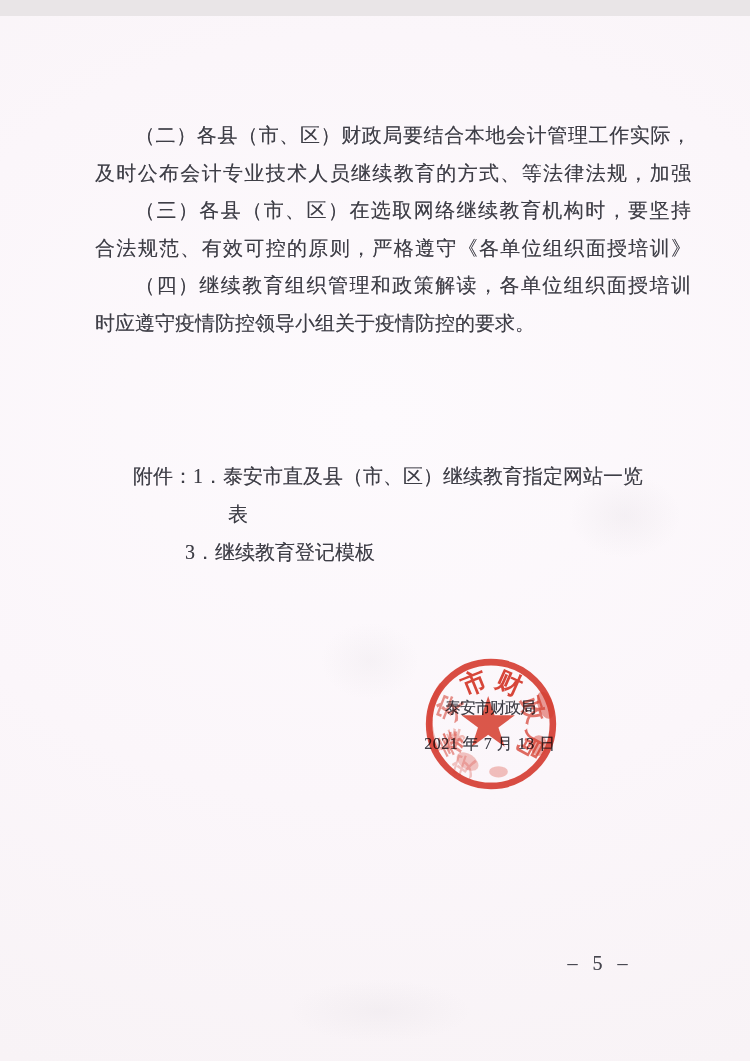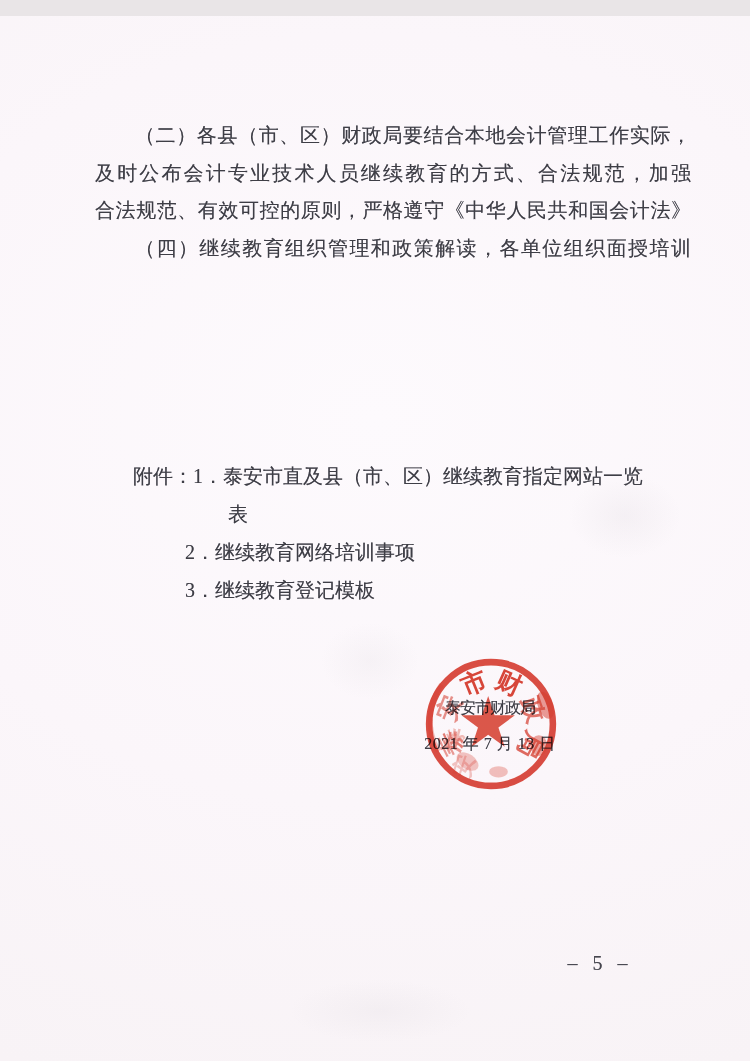--- a/index.html
+++ b/index.html
@@ -70,29 +70,30 @@
     background:linear-gradient(to bottom, transparent, rgba(110,100,108,.30));
   }
 </style>
 </head>
 <body>
 
 <div class="page">
 
   <section class="body-text soft">
     <div class="line indent jfull">（二）各县（市、区）财政局要结合本地会计管理工作实际，</div>
-    <div class="line jfull">及时公布会计专业技术人员继续教育的方式、合法规范，加强</div>
-    <div class="line jfull">合法规范、有效可控的原则，严格遵守《中华人民共和国会计法》</div>
+    <div class="line jfull">及时公布会计专业技术人员继续教育的方式、等法律法规，加强</div>
+    <div class="line indent jfull">（三）各县（市、区）在选取网络继续教育机构时，要坚持</div>
+    <div class="line jfull">合法规范、有效可控的原则，严格遵守《各单位组织面授培训》</div>
     <div class="line indent jfull">（四）继续教育组织管理和政策解读，各单位组织面授培训</div>
+    <div class="line">时应遵守疫情防控领导小组关于疫情防控的要求。</div>
   </section>
 
   <section class="attachment soft">
     <div class="line">附件：1．泰安市直及县（市、区）继续教育指定网站一览</div>
     <div class="line cont">表</div>
-    <div class="line item">2．继续教育网络培训事项</div>
     <div class="line item">3．继续教育登记模板</div>
   </section>
 
   <section class="signature soft">
     <div class="agency">泰安市财政局</div>
     <div class="date">2021 年 7 月 13 日</div>
   </section>
 
   <div class="seal">
     <svg viewBox="0 0 160 160" width="150" height="150">

